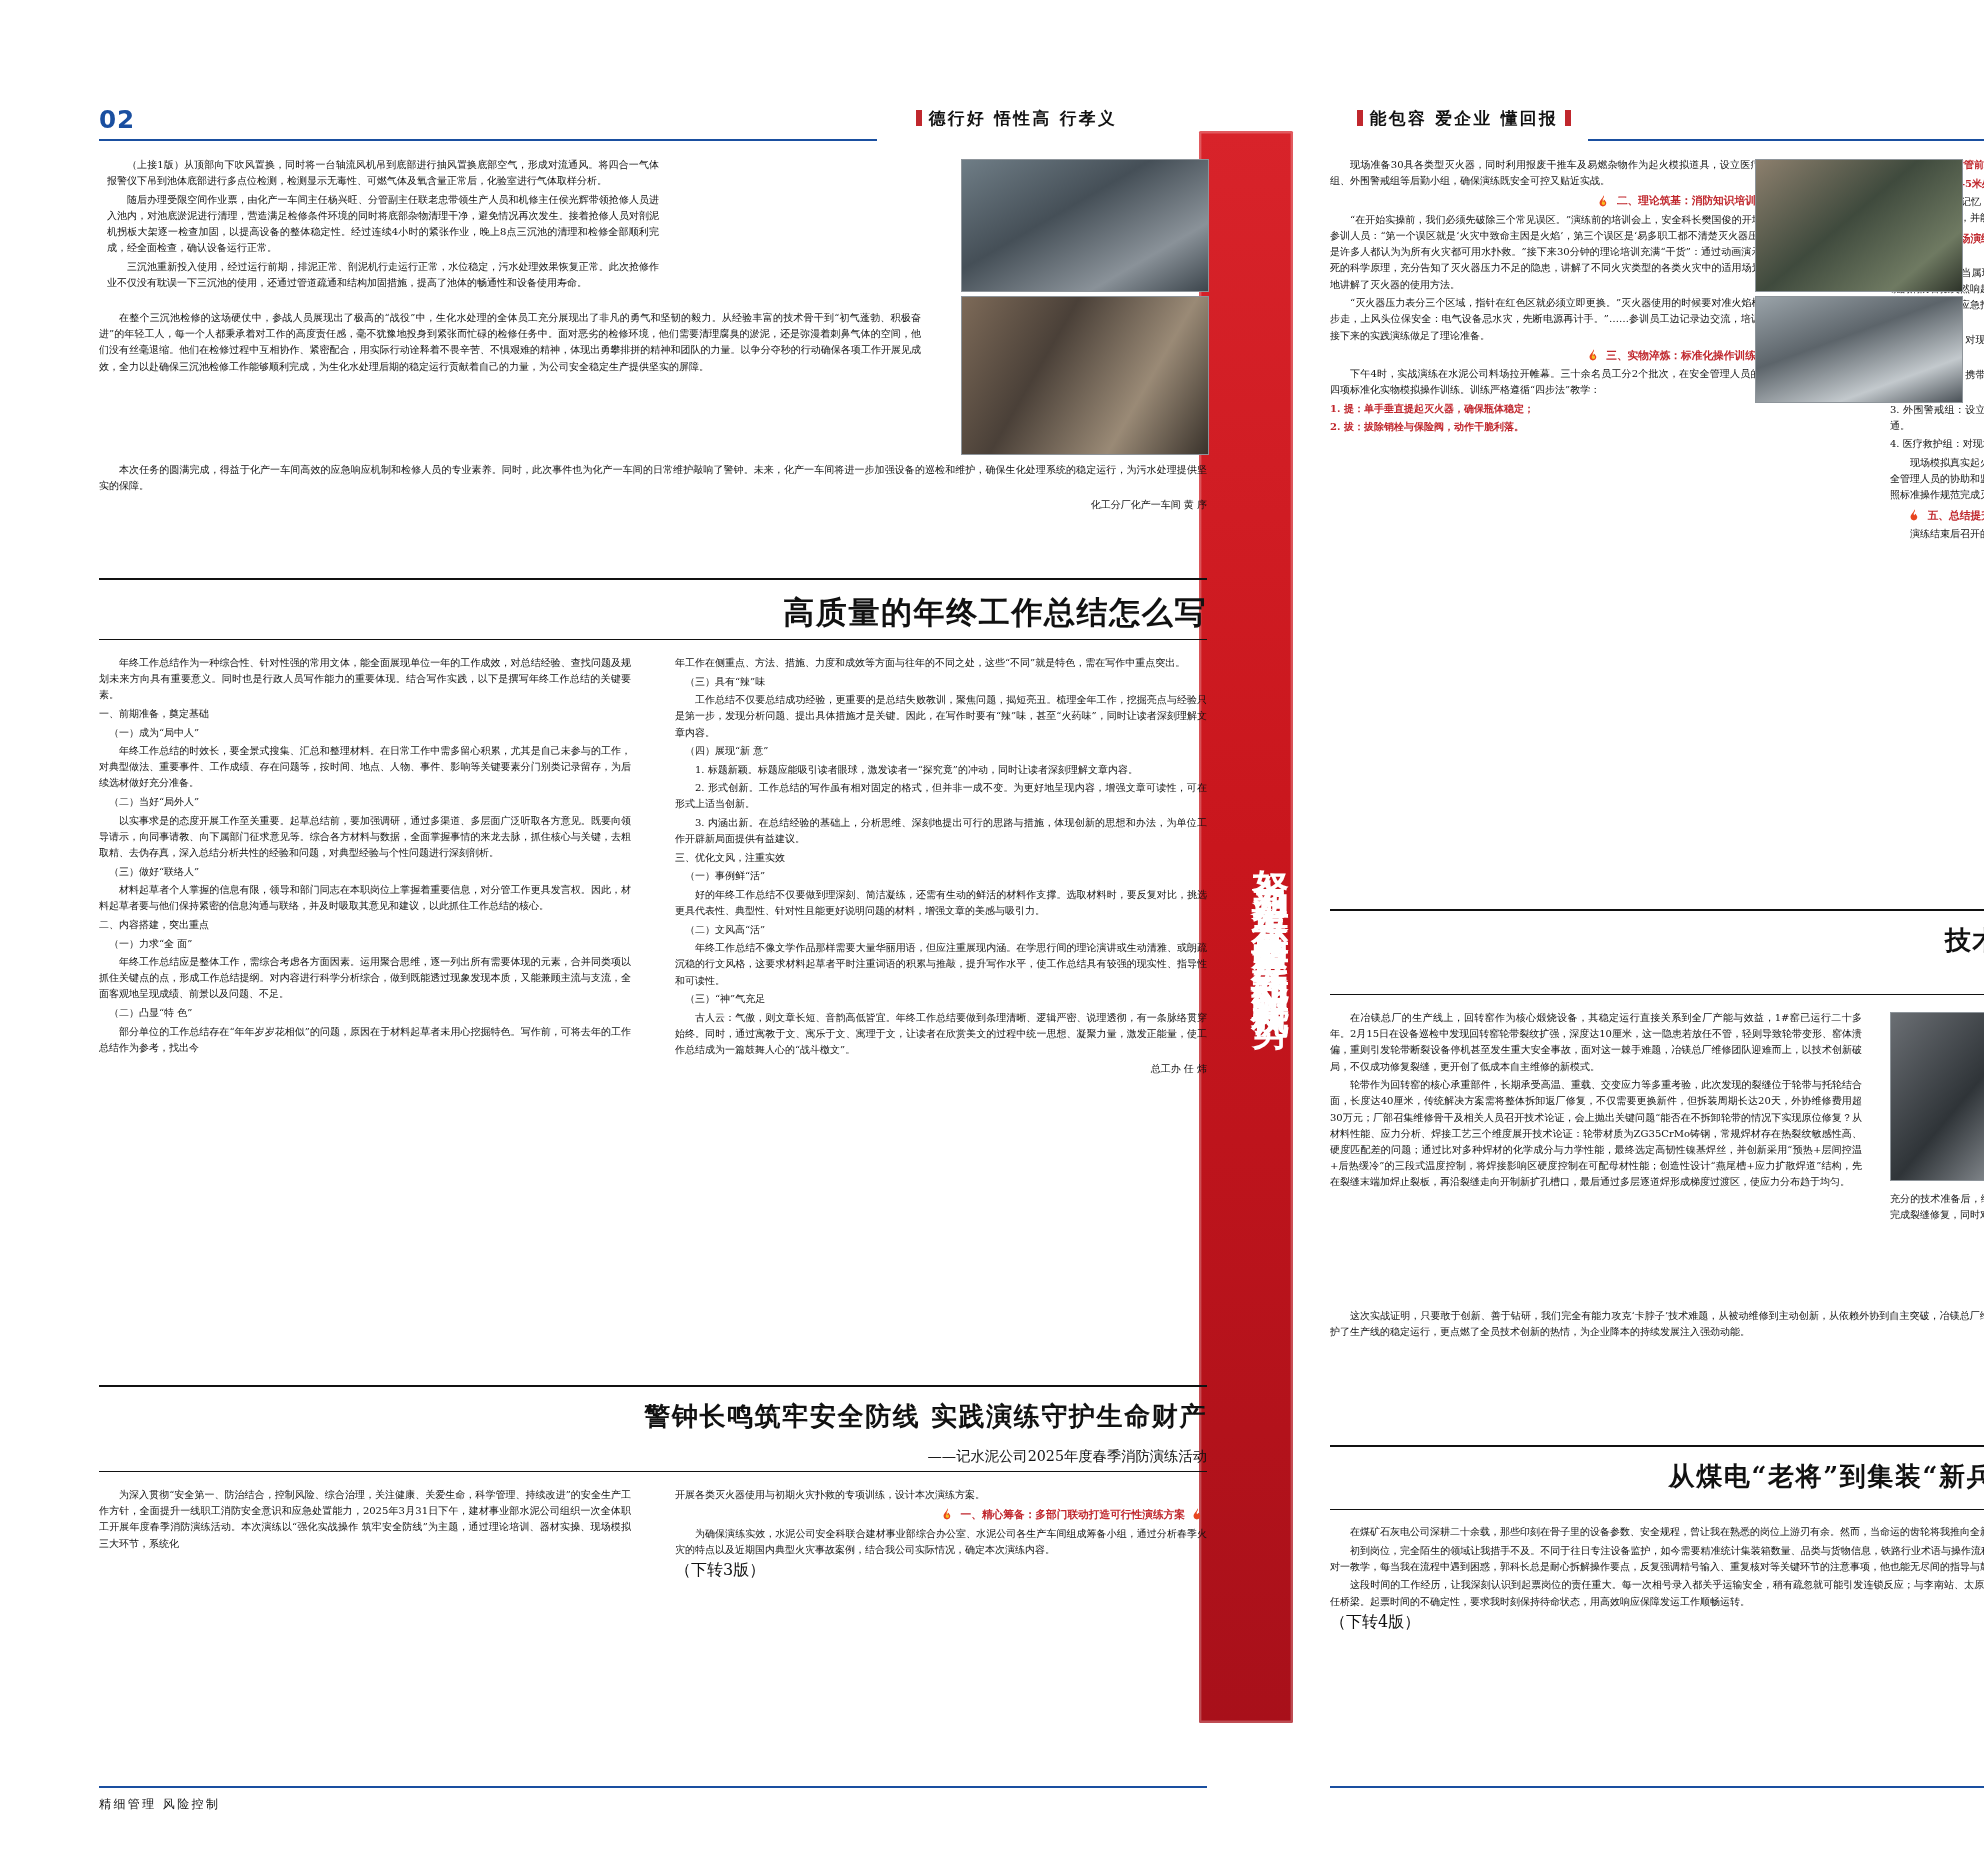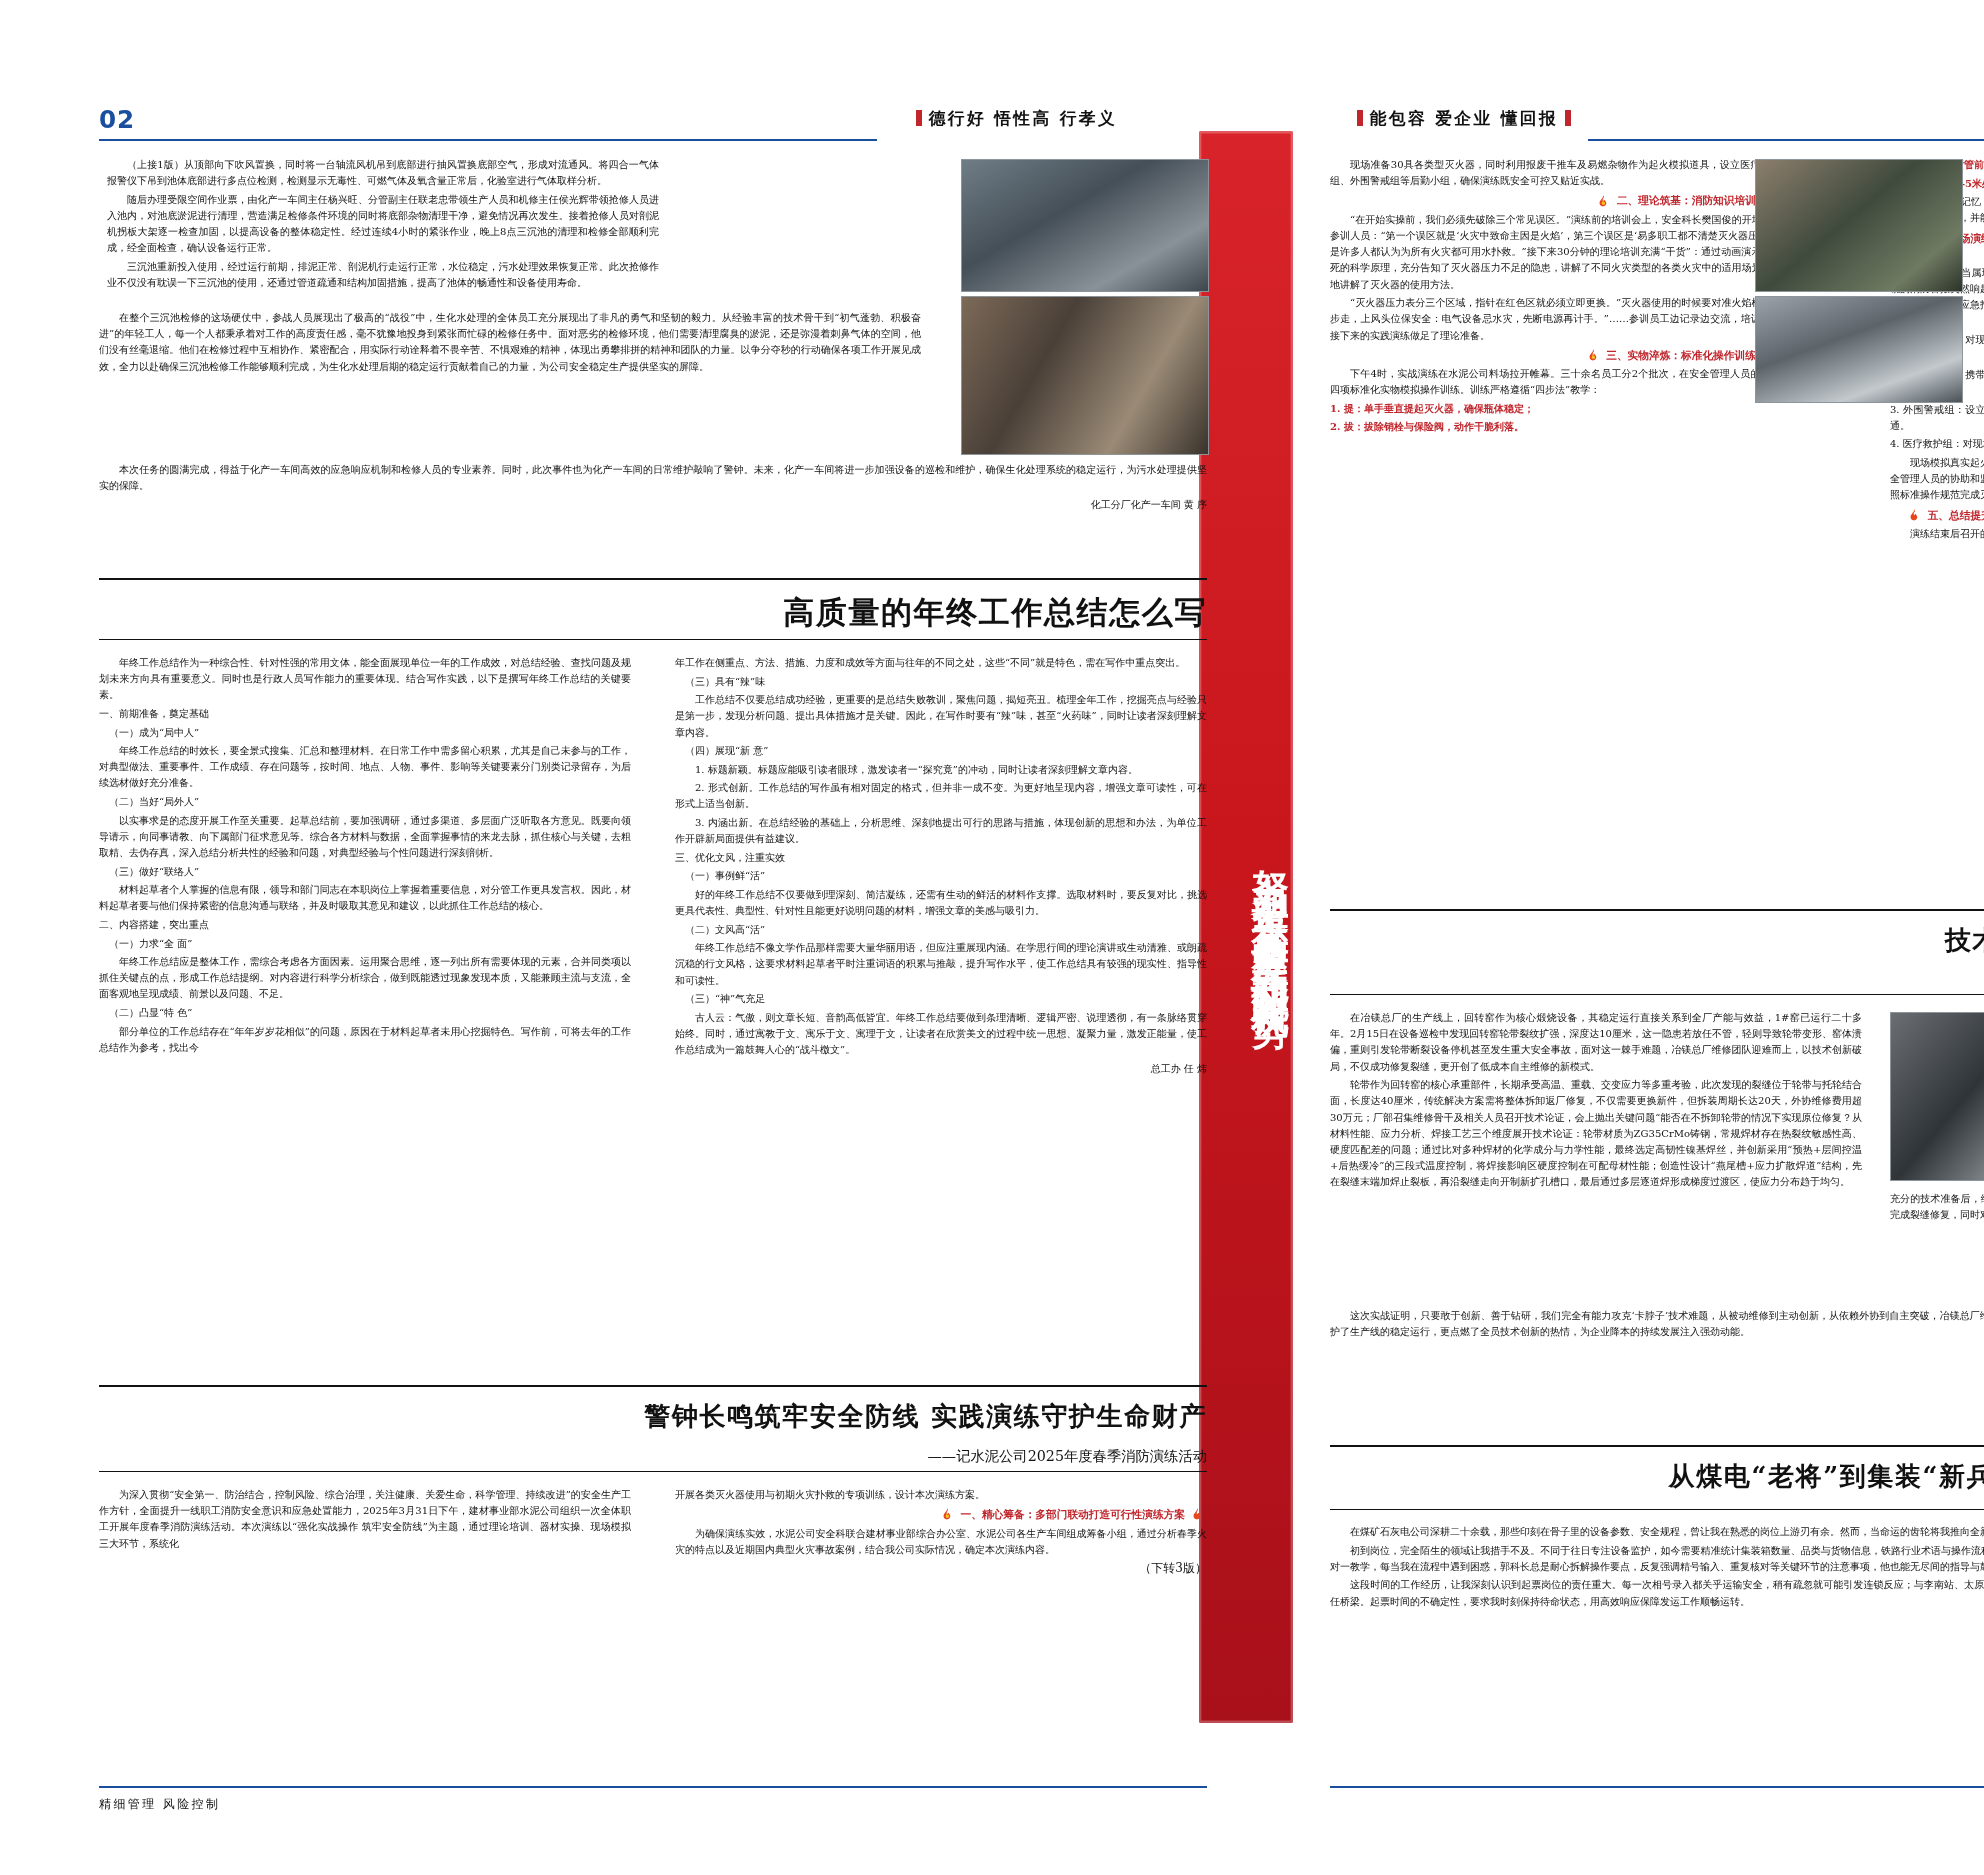--- a/index.html
+++ b/index.html
@@ -65,21 +65,21 @@
     text-align:right;
   }
   .flame{display:inline-block;width:13.5px;height:13.5px;vertical-align:-2.8px;margin:0 2.4px;}
   .num-red{color:#c0272d;font-weight:bold;}
 
   .photo{position:absolute;background:#b9bfc4;overflow:hidden;border:0.4px solid #8d949a;}
 
   .footer-left{position:absolute;left:99px;top:1796px;font-size:12px;font-weight:normal;letter-spacing:2.4px;font-family:"DejaVu Serif","Liberation Serif",serif;}
   .footer-rule{position:absolute;height:1.6px;background:#1a4fa0;}
 
-  .cont{font-size:12px;text-align:right;font-family:"DejaVu Serif","Liberation Serif",serif;}
+  .cont{font-size:16px;text-align:left;font-family:"DejaVu Serif","Liberation Serif",serif;}
 </style>
 </head>
 <body>
 
 <div class="page">
 
   <div class="pgnum left">02</div>
 
   <div class="hdr-slogan" style="left:909px;top:107px;">
     <span class="bar"></span><span>德行好  悟性高  行孝义</span>

